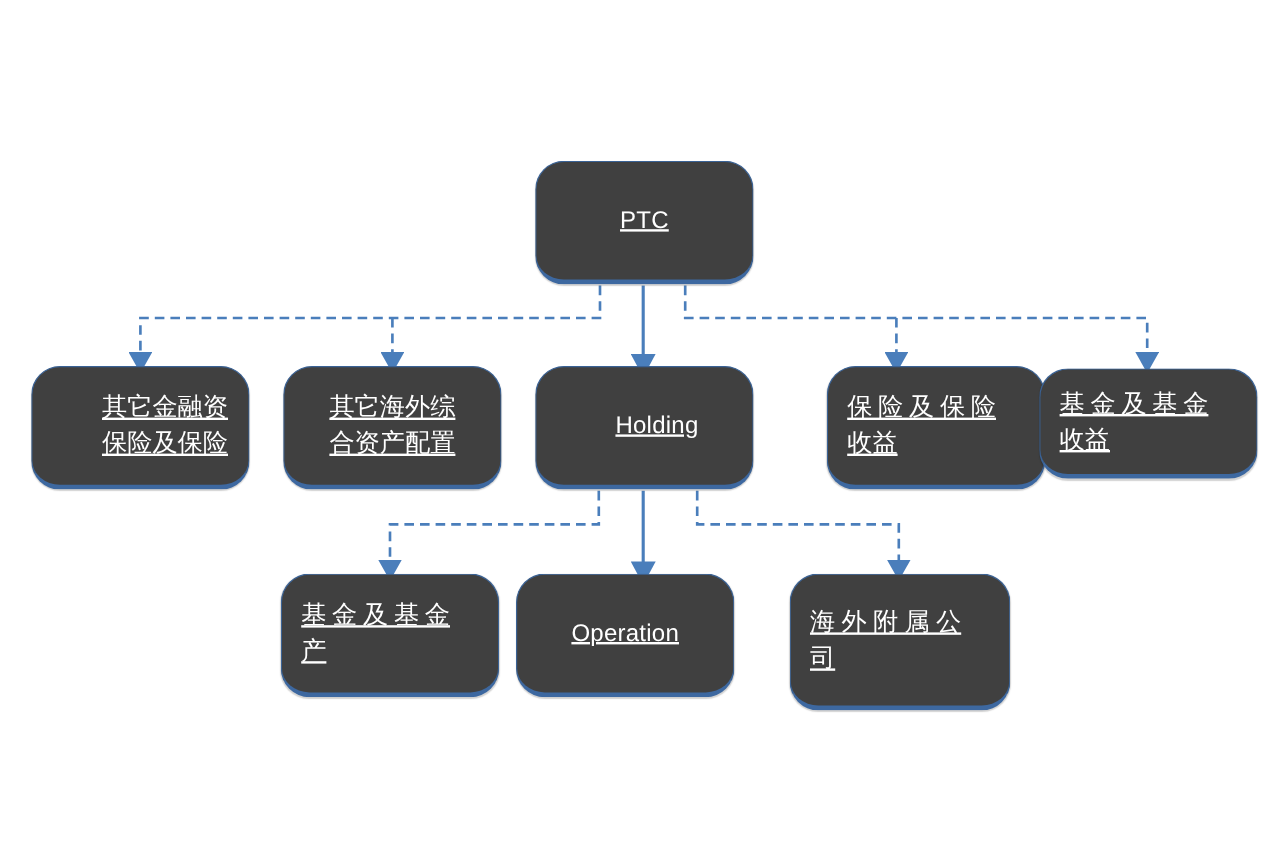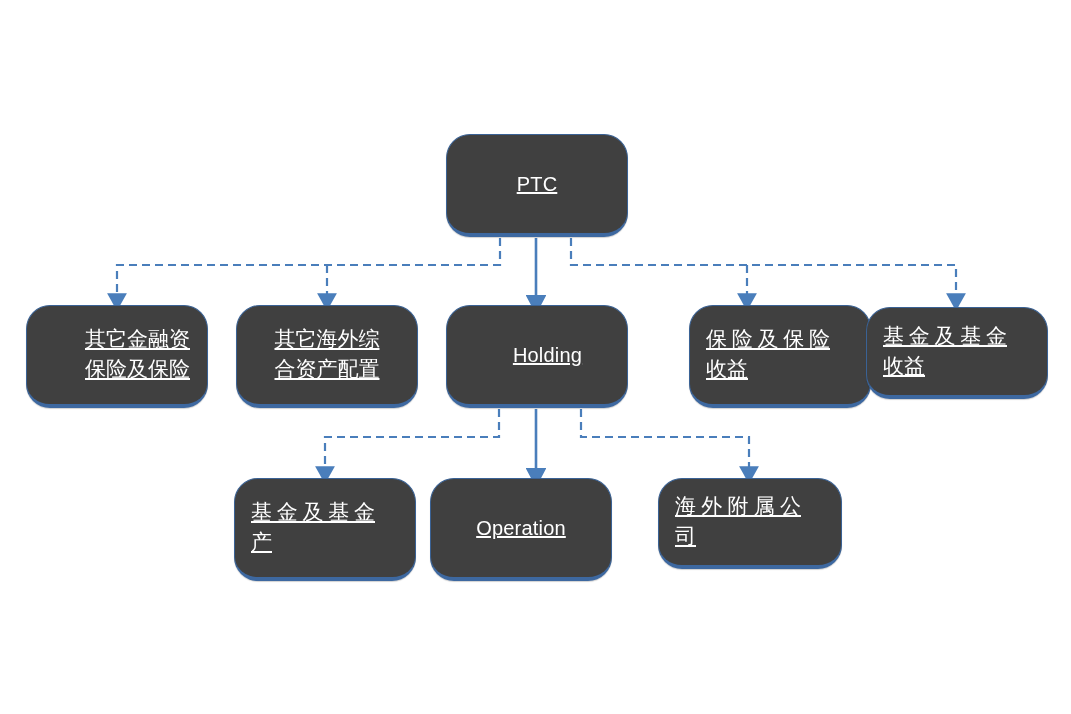--- a/index.html
+++ b/index.html
@@ -138,20 +138,20 @@
     <span class="lbl">
       <span>基金及基金</span>
       <span class="tail">产</span>
     </span>
   </div>
 
   <div class="node latin" style="left:430px; top:478px; width:182px; height:103px;">
     <span class="lbl">Operation</span>
   </div>
 
-  <div class="node cjk justify" style="left:658px; top:478px; width:184px; height:91px;">
+  <div class="node cjk justify" style="left:658px; top:478px; width:184px; height:114px;">
     <span class="lbl">
       <span>海外附属公</span>
       <span class="tail">司</span>
     </span>
   </div>
 
 </div>
 
 </body></html>

